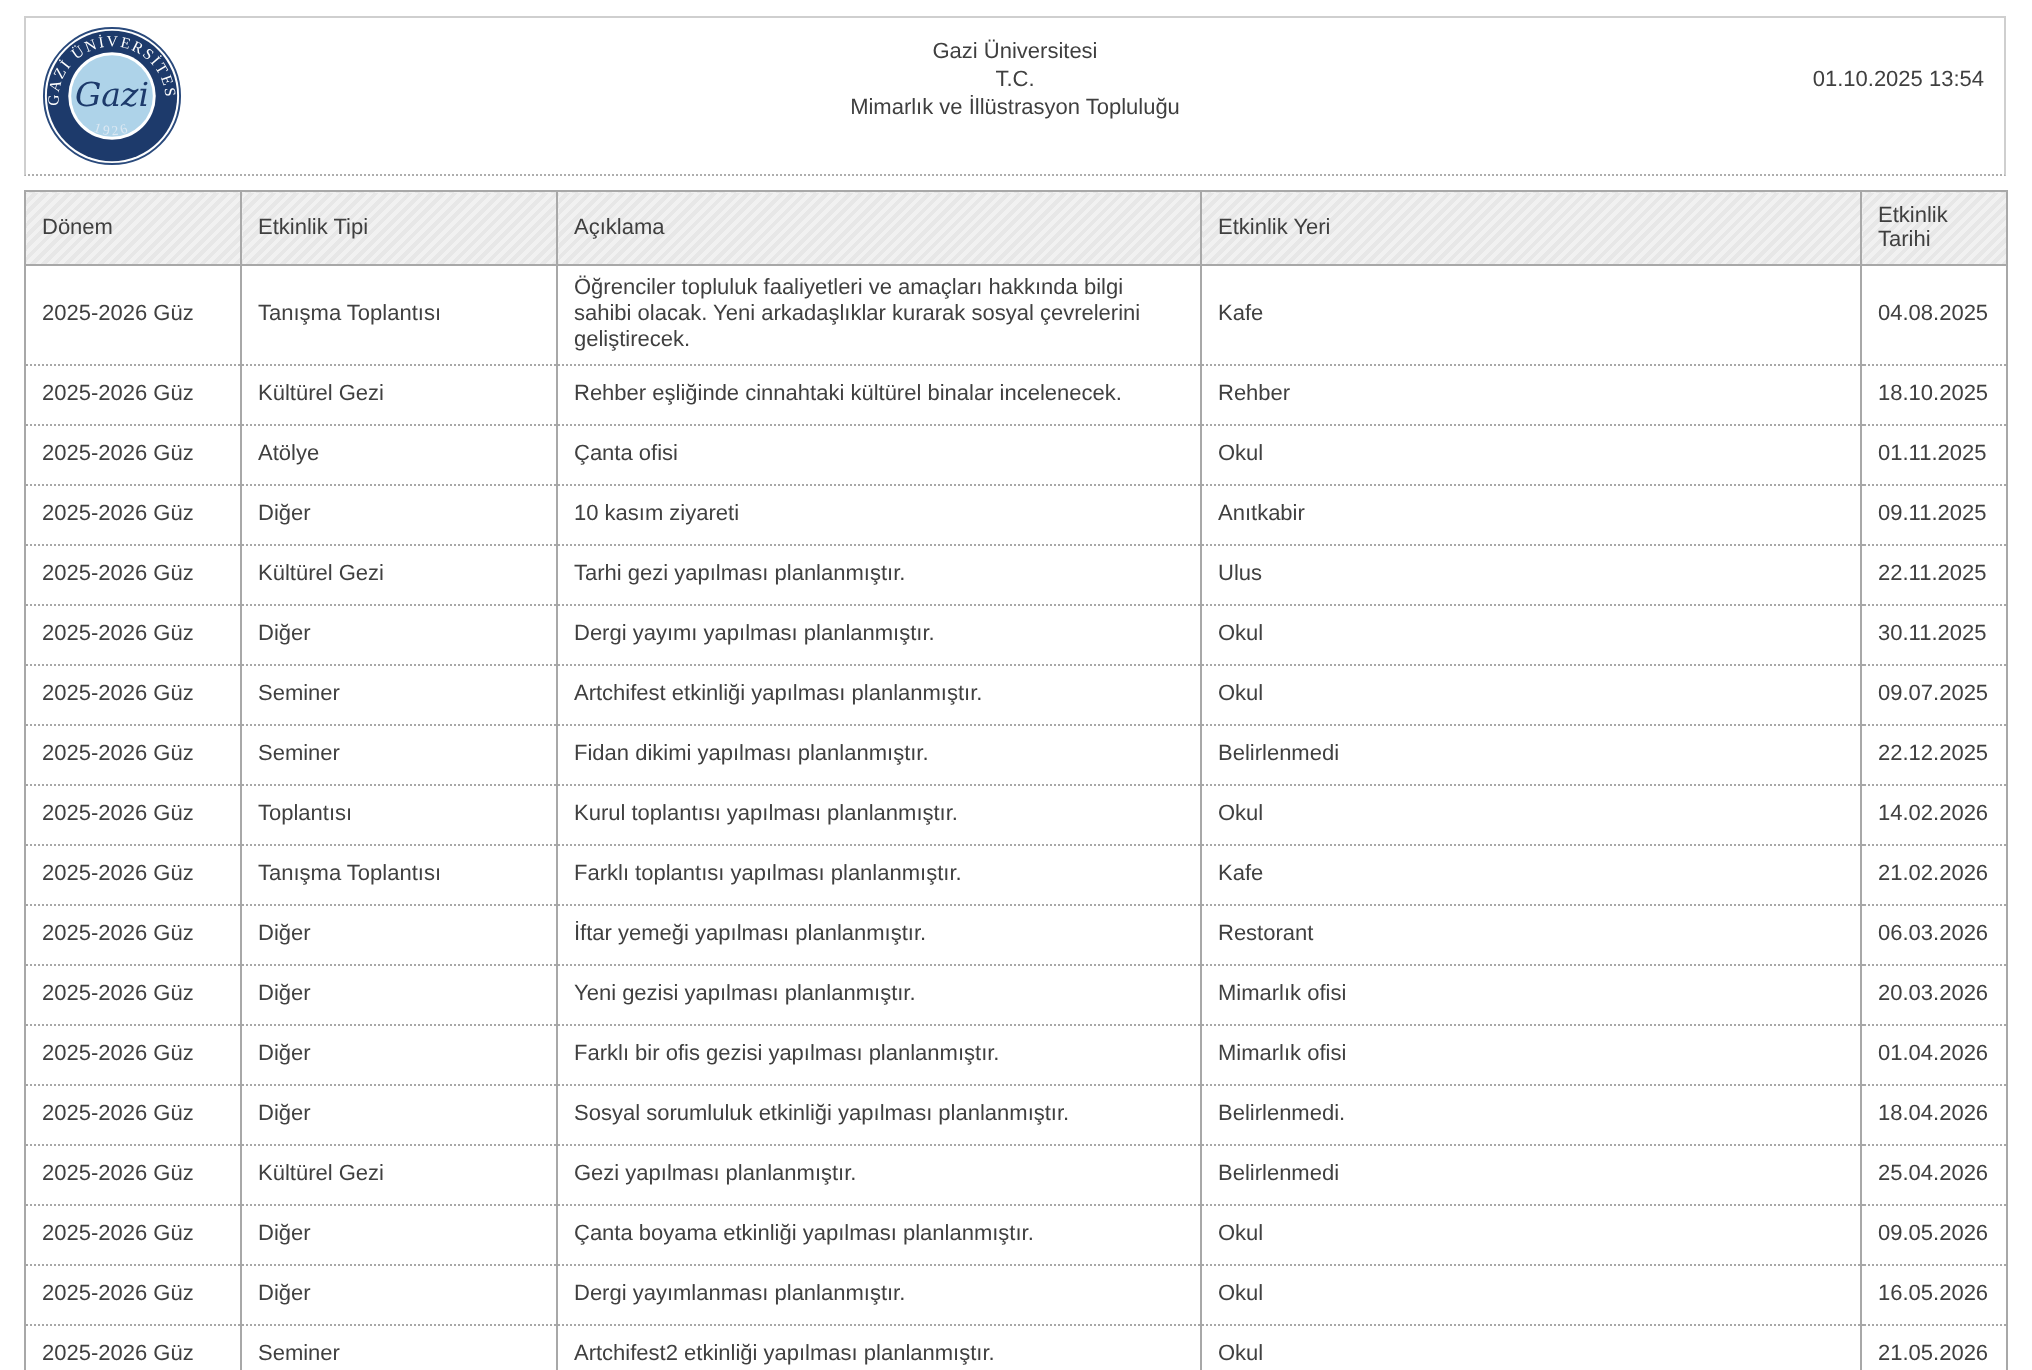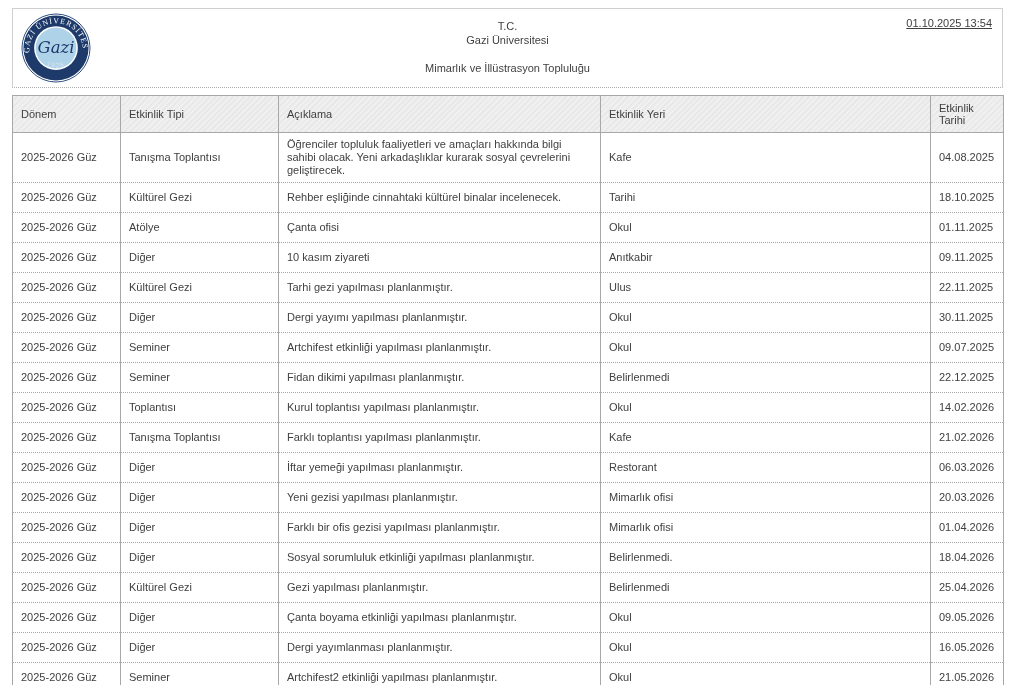--- a/index.html
+++ b/index.html
@@ -32,28 +32,27 @@
     height: 70px;
   }
   .header-center {
     position: absolute;
     left: 0; right: 0; top: 10px;
     text-align: center;
     font-size: 11px;
     line-height: 14px;
     color: #3f3f3f;
   }
-  .header-center .society-line { margin-top: 14px; }
+  .header-center .society-line { }
   .header-timestamp {
     position: absolute;
     right: 10px;
-    top: 8px;
+    top: 25px;
     font-size: 11px;
     color: #3f3f3f;
-    text-decoration: underline;
   }
   
   table.report-table {
     margin-top: 7px;
     border-collapse: collapse;
     width: 991px;
     table-layout: fixed;
     font-size: 11px;
     color: #404040;
   }
@@ -115,22 +114,22 @@
           <textPath href="#arc-top" startOffset="50%" text-anchor="middle">GAZİ ÜNİVERSİTESİ</textPath>
         </text>
         <text class="logo-year-text">
           <textPath href="#arc-bottom" startOffset="50%" text-anchor="middle">1926</textPath>
         </text>
         <text class="logo-script" x="36" y="41" text-anchor="middle">Gazi</text>
       </svg>
     </div>
 
     <div class="header-center">
+      <div>Gazi Üniversitesi</div>
       <div>T.C.</div>
-      <div>Gazi Üniversitesi</div>
       <div class="society-line">Mimarlık ve İllüstrasyon Topluluğu</div>
     </div>
 
     <div class="header-timestamp">01.10.2025 13:54</div>
   </div>
 
   <table class="report-table">
     <colgroup>
       <col class="c-donem">
         <col class="c-tip">
@@ -152,21 +151,21 @@
       <td>2025-2026 Güz</td>
       <td>Tanışma Toplantısı</td>
       <td>Öğrenciler topluluk faaliyetleri ve amaçları hakkında bilgi sahibi olacak.  Yeni arkadaşlıklar kurarak sosyal çevrelerini geliştirecek.</td>
       <td>Kafe</td>
       <td>04.08.2025</td>
     </tr>
         <tr>
       <td>2025-2026 Güz</td>
       <td>Kültürel Gezi</td>
       <td>Rehber eşliğinde cinnahtaki kültürel binalar incelenecek.</td>
-      <td>Tarihi</td>
+      <td>Rehber</td>
       <td>18.10.2025</td>
     </tr>
         <tr>
       <td>2025-2026 Güz</td>
       <td>Atölye</td>
       <td>Çanta ofisi</td>
       <td>Okul</td>
       <td>01.11.2025</td>
     </tr>
         <tr>

